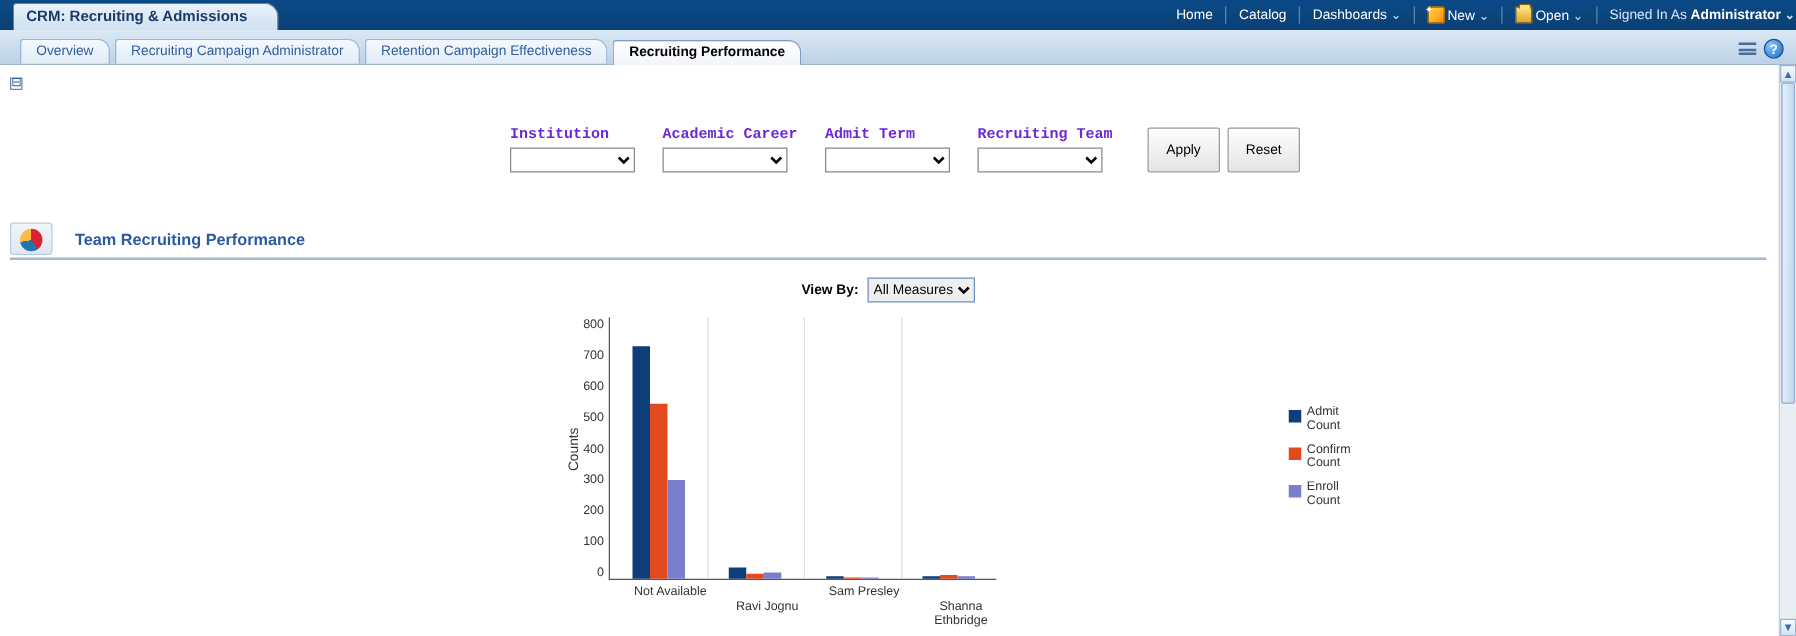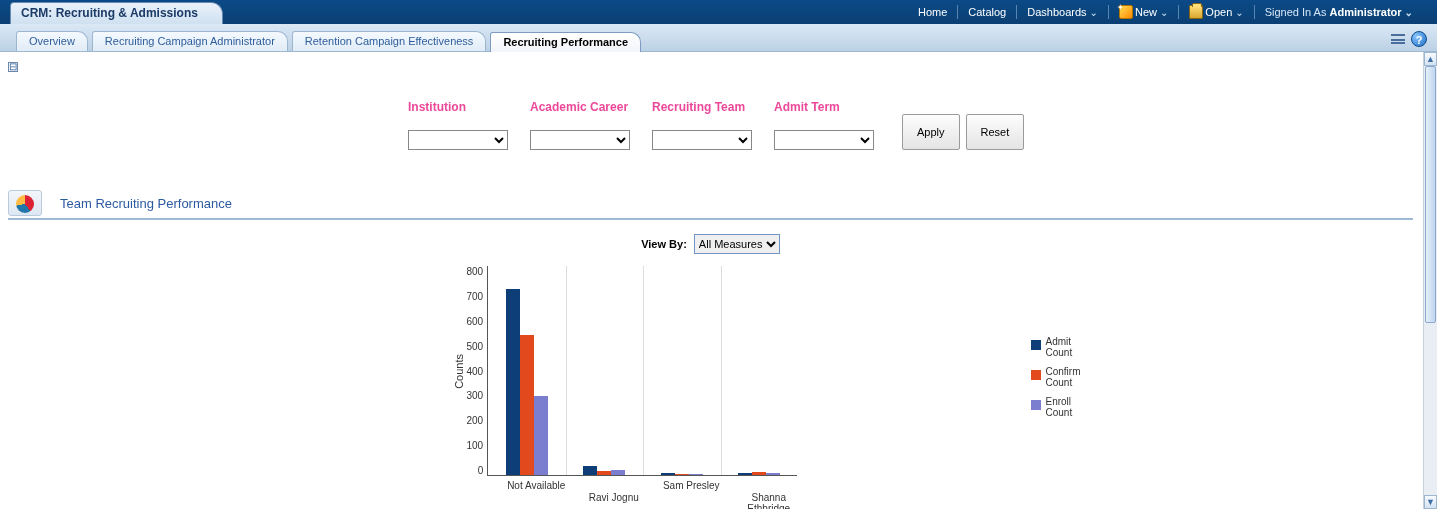--- a/index.html
+++ b/index.html
@@ -24,21 +24,21 @@
     color: #1b3a66;
     font-weight: bold;
     font-size: 12px;
     align-self:flex-end;
   }
   .nav-right {
     margin-left: auto;
     display: flex;
     align-items: center;
     height: 100%;
-    padding-right: 24px;
+    padding-right: 1px;
   }
   .nav-right .sep {
     width:1px; height:14px; background:#5a86b4; margin:0 6px;
   }
   .nav-right a { color:#fff; text-decoration:none; padding:0 4px;}
   .nav-right .dd::after{ content:"⌄"; font-size:10px; margin-left:3px; color:#cfe4f8;}
   .icon-new, .icon-open {display:inline-block; width:14px;height:14px;vertical-align:-3px;margin-right:2px;}
   .icon-new{background:linear-gradient(135deg,#ffdd55,#ff8800);border:1px solid #b37400;border-radius:2px;position:relative;}
   .icon-new::after{content:"✦";position:absolute;top:-3px;left:-3px;font-size:8px;color:#fff;text-shadow:0 0 2px #c78b00;}
   .icon-open{background:linear-gradient(to bottom,#ffe17a,#d9a62e);border:1px solid #8a6614;border-radius:1px;position:relative;}
@@ -78,30 +78,30 @@
   .content{position:absolute;top:52px;left:0;right:14px;bottom:0;overflow:auto;background:#fff;padding:8px 10px 10px 8px;}
   .vscroll{position:absolute;top:52px;right:0;width:14px;bottom:0;background:#e9eef4;border-left:1px solid #c7d1dc;}
   .vscroll .up,.vscroll .down{height:14px;background:linear-gradient(to bottom,#f7fbff,#d3e2f1);border:1px solid #9db7d1;text-align:center;line-height:12px;color:#3e6ca5;font-size:9px;}
   .vscroll .track{position:absolute;top:14px;bottom:14px;left:0;right:0;}
   .vscroll .thumb{position:absolute;top:0;left:1px;right:1px;height:60%;background:linear-gradient(to right,#e7f0fb,#bfd6ee);border:1px solid #8aa9cd;border-radius:2px;}
   .vscroll .down{position:absolute;bottom:0;left:0;right:0;}
   
   .collapse-handle{display:inline-block;width:10px;height:10px;border:1px solid #6b88a8;text-align:center;line-height:8px;font-size:10px;color:#2f5d9b;background:#fff;margin-bottom:10px;cursor:pointer;}
   
   .filters{display:flex;gap:22px;align-items:flex-end;margin-left:400px;margin-top:18px;}
-  .filter label{display:block;color:#ec4899;font-weight:bold;font-size:12px;margin-bottom:16px;}
+  .filter label{display:block;color:#6d28d9;font-weight:bold;font-size:12px;margin-bottom:4px;font-family:Liberation Mono, monospace;}
   .filter select{width:100px;height:20px;border:1px solid #888;background:#fff;font-size:11px;}
   .btn{height:36px;padding:0 14px;background:linear-gradient(to bottom,#fdfdfd,#e4e4e4);border:1px solid #9a9a9a;border-radius:2px;font-size:11px;cursor:pointer;}
   .btn-group{display:flex;gap:6px;margin-left:6px;align-self:flex-end;margin-bottom:0px;}
   
   .section{margin-top:40px;}
   .section-hdr{display:flex;align-items:center;gap:10px;border-bottom:2px solid #9fb8d3;padding-bottom:2px;}
   .section-icon{width:34px;height:26px;background:linear-gradient(to bottom,#f3f6fa,#dde7f3);border:1px solid #b9cadd;border-radius:3px;position:relative;}
   .section-icon::before{content:"";position:absolute;left:7px;top:4px;width:18px;height:18px;border-radius:50%;background:conic-gradient(#d23 0 40%, #27a 40% 72%, #fb4 72% 100%);}
-  .section-title{color:#2c5aa1;font-weight:normal;font-size:13px;margin-left:8px;}
+  .section-title{color:#2c5aa1;font-weight:bold;font-size:13px;margin-left:8px;}
   
   .viewby{margin-top:14px;text-align:center;}
   .viewby label{font-weight:bold;margin-right:4px;}
   .viewby select{height:20px;border:1px solid #6e93c4;font-size:11px;}
   
   .chart-wrap{width:520px;margin:12px auto 0 auto;position:relative;}
   .chart-body{display:flex;}
   .ylabel{writing-mode:vertical-rl;transform:rotate(180deg);text-align:center;font-size:11px;color:#333;padding:0 2px;align-self:center;}
   .yaxis{display:flex;flex-direction:column;justify-content:space-between;align-items:flex-end;height:210px;padding-right:4px;font-size:10px;color:#333;}
   .plot{position:relative;width:310px;height:210px;border-left:1px solid #555;border-bottom:1px solid #555;}
@@ -157,25 +157,25 @@
   <div class="filters">
     <div class="filter">
       <label>Institution</label>
       <select value=""></select>
     </div>
     <div class="filter">
       <label>Academic Career</label>
       <select value=""></select>
     </div>
     <div class="filter">
+      <label>Admit Term</label>
+      <select value=""></select>
+    </div>
+    <div class="filter">
       <label>Recruiting Team</label>
-      <select value=""></select>
-    </div>
-    <div class="filter">
-      <label>Admit Term</label>
       <select value=""></select>
     </div>
     <div class="btn-group">
       <button class="btn">Apply</button>
       <button class="btn">Reset</button>
     </div>
   </div>
   
   <div class="section">
     <div class="section-hdr">

